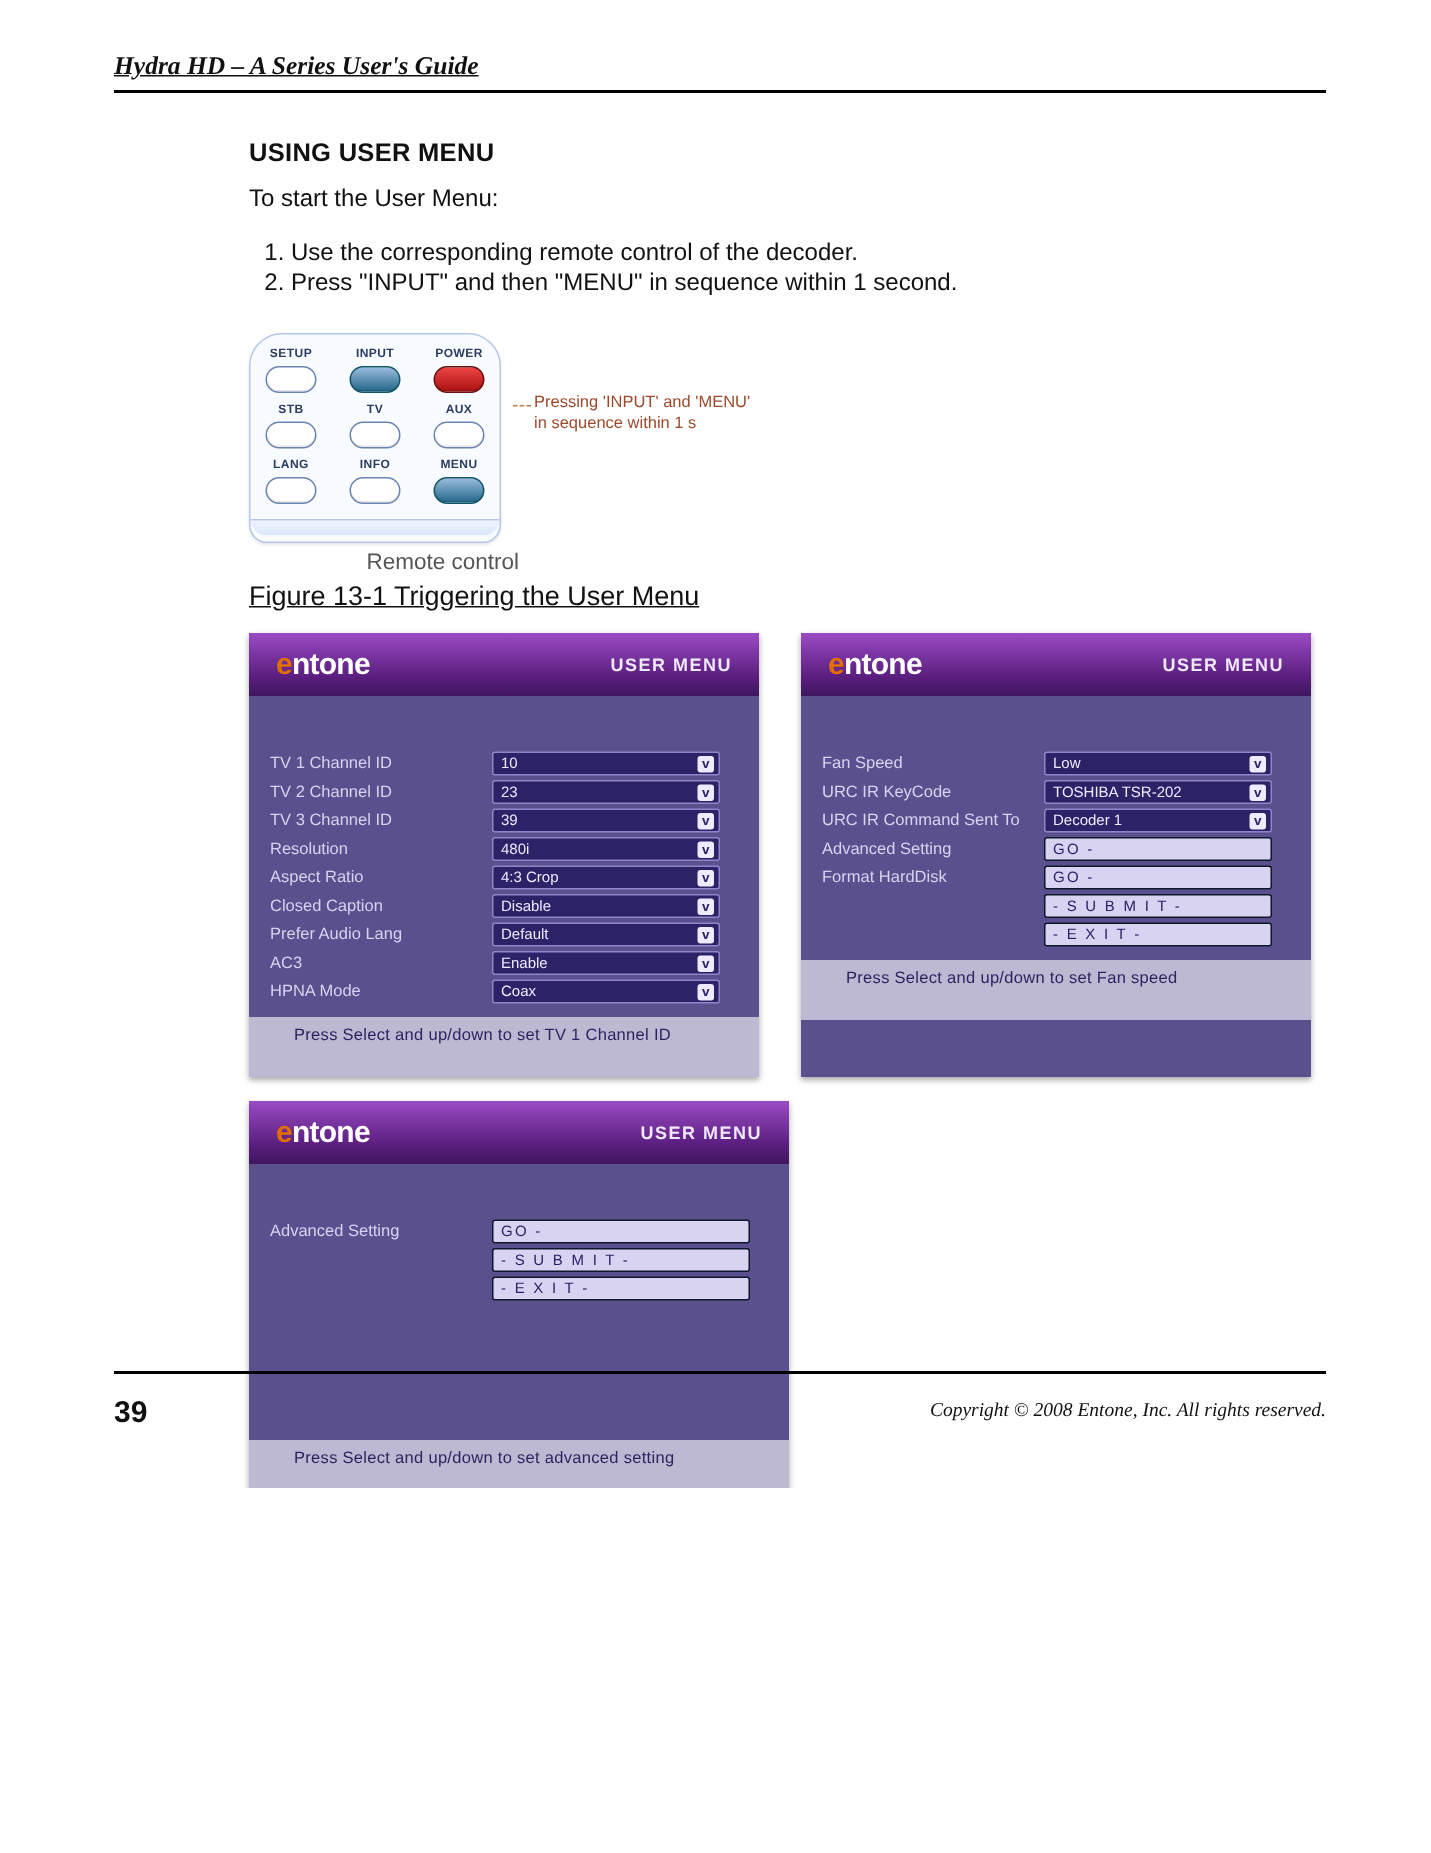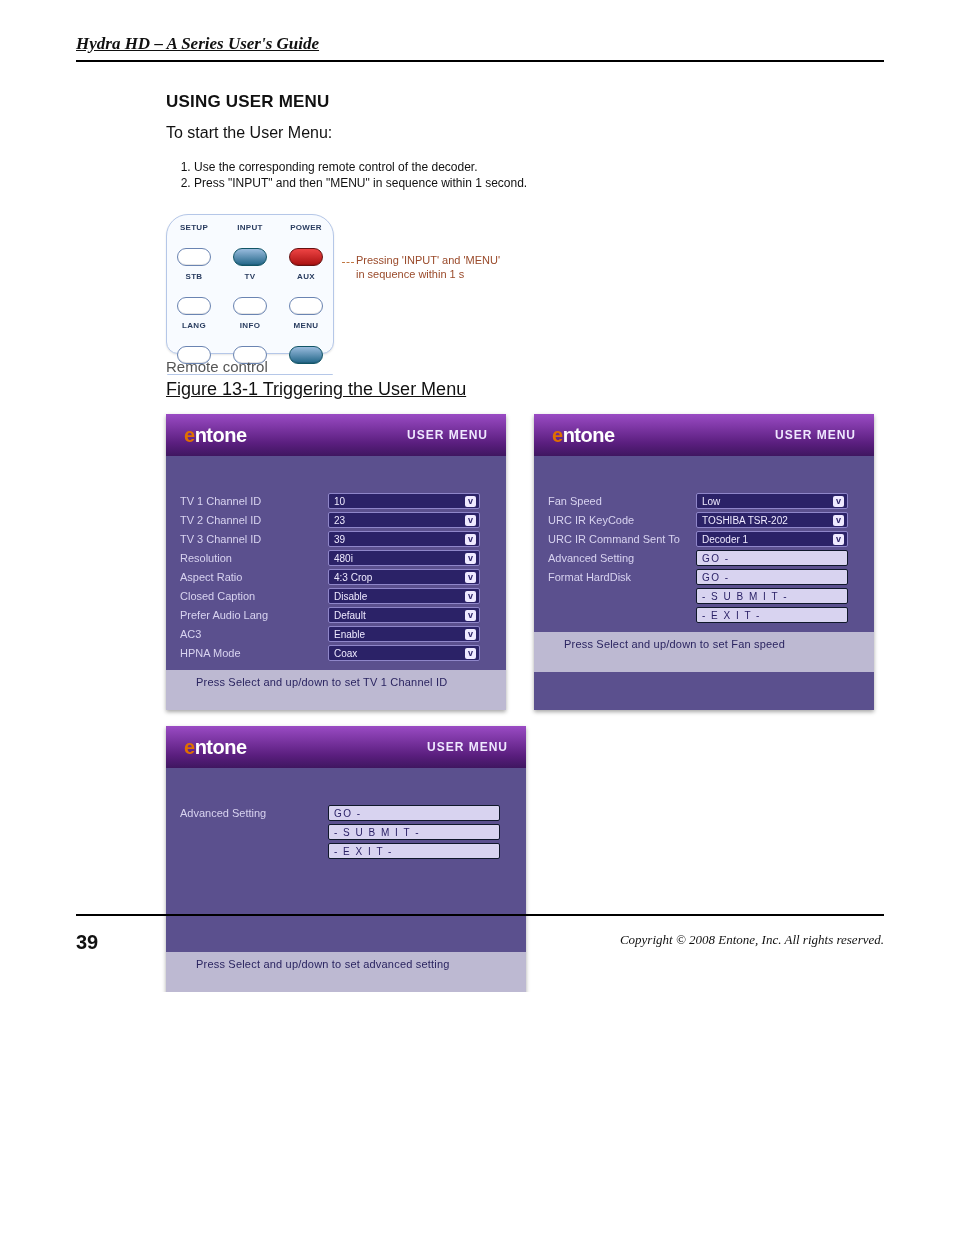--- a/index.html
+++ b/index.html
@@ -19,34 +19,34 @@
     font-family:Arial,Helvetica,sans-serif;color:var(--page-ink);
   }
   .running-head{
     font-family:"Times New Roman",serif;font-style:italic;font-weight:bold;
     font-size:17px;text-decoration:underline;padding-bottom:4px;margin-bottom:0;
   }
   .head-rule{border:0;border-top:2px solid #000;margin:2px 0 30px 0;}
   .body{margin-left:90px;margin-right:10px;}
   h2.section{font-size:17px;font-weight:900;letter-spacing:.2px;margin:16px 0 12px 0;}
   p.intro{font-size:16px;margin:0 0 18px 0;}
-  ol.steps{font-size:12px;margin:0 0 24px 0;padding-left:28px;}
+  ol.steps{font-size:16px;margin:0 0 24px 0;padding-left:28px;}
   ol.steps li{margin:2px 0;}
   .fig-caption{font-size:18px;margin:4px 0 14px 0;text-decoration:underline;}
-  .remote-caption{font-size:15px;color:#555;text-align:left;width:180px;margin-top:4px;}
+  .remote-caption{font-size:15px;color:#555;text-align:right;width:180px;margin-top:4px;}
 
   
   .remote-block{display:flex;align-items:flex-start;gap:10px;margin-bottom:4px;}
   .remote{
     width:168px;height:140px;border:1.5px solid #b5c7e8;border-radius:22px 22px 12px 12px;
     background:#f8fbff;padding:8px 10px 6px 10px;box-sizing:border-box;
     display:flex;flex-direction:column;gap:6px;box-shadow:0 1px 2px rgba(0,0,0,.1);
   }
   .remote-row{display:flex;justify-content:space-between;align-items:center;}
-  .btn-col{display:flex;flex-direction:column;align-items:center;gap:16px;}
+  .btn-col{display:flex;flex-direction:column;align-items:center;gap:4px;}
   .btn-oval{width:32px;height:16px;border-radius:10px;background:#fff;
     border:1.3px solid #6a84b2;box-shadow:inset 0 -1px 0 rgba(0,0,0,.1);}
   .btn-oval.red{background:linear-gradient(#e44,#a11);border-color:#611;}
   .btn-oval.blue{background:linear-gradient(#9bd,#268);border-color:#156;}
   .btn-lbl{font-size:8px;letter-spacing:.3px;font-weight:bold;color:#2a3d60;}
   .press-note{font-size:11px;color:#9a4a2a;line-height:1.25;max-width:150px;margin-top:40px;position:relative;}
   .press-note::before{content:"";position:absolute;left:-14px;top:8px;width:12px;height:0;border-top:1px dashed #c17843;}
   .remote-handle{height:10px;border-top:1px solid #b5c7e8;margin:4px -10px -8px -10px;border-radius:0 0 12px 12px;
     background:linear-gradient(#eef4ff,#dbe7fb);}
 

